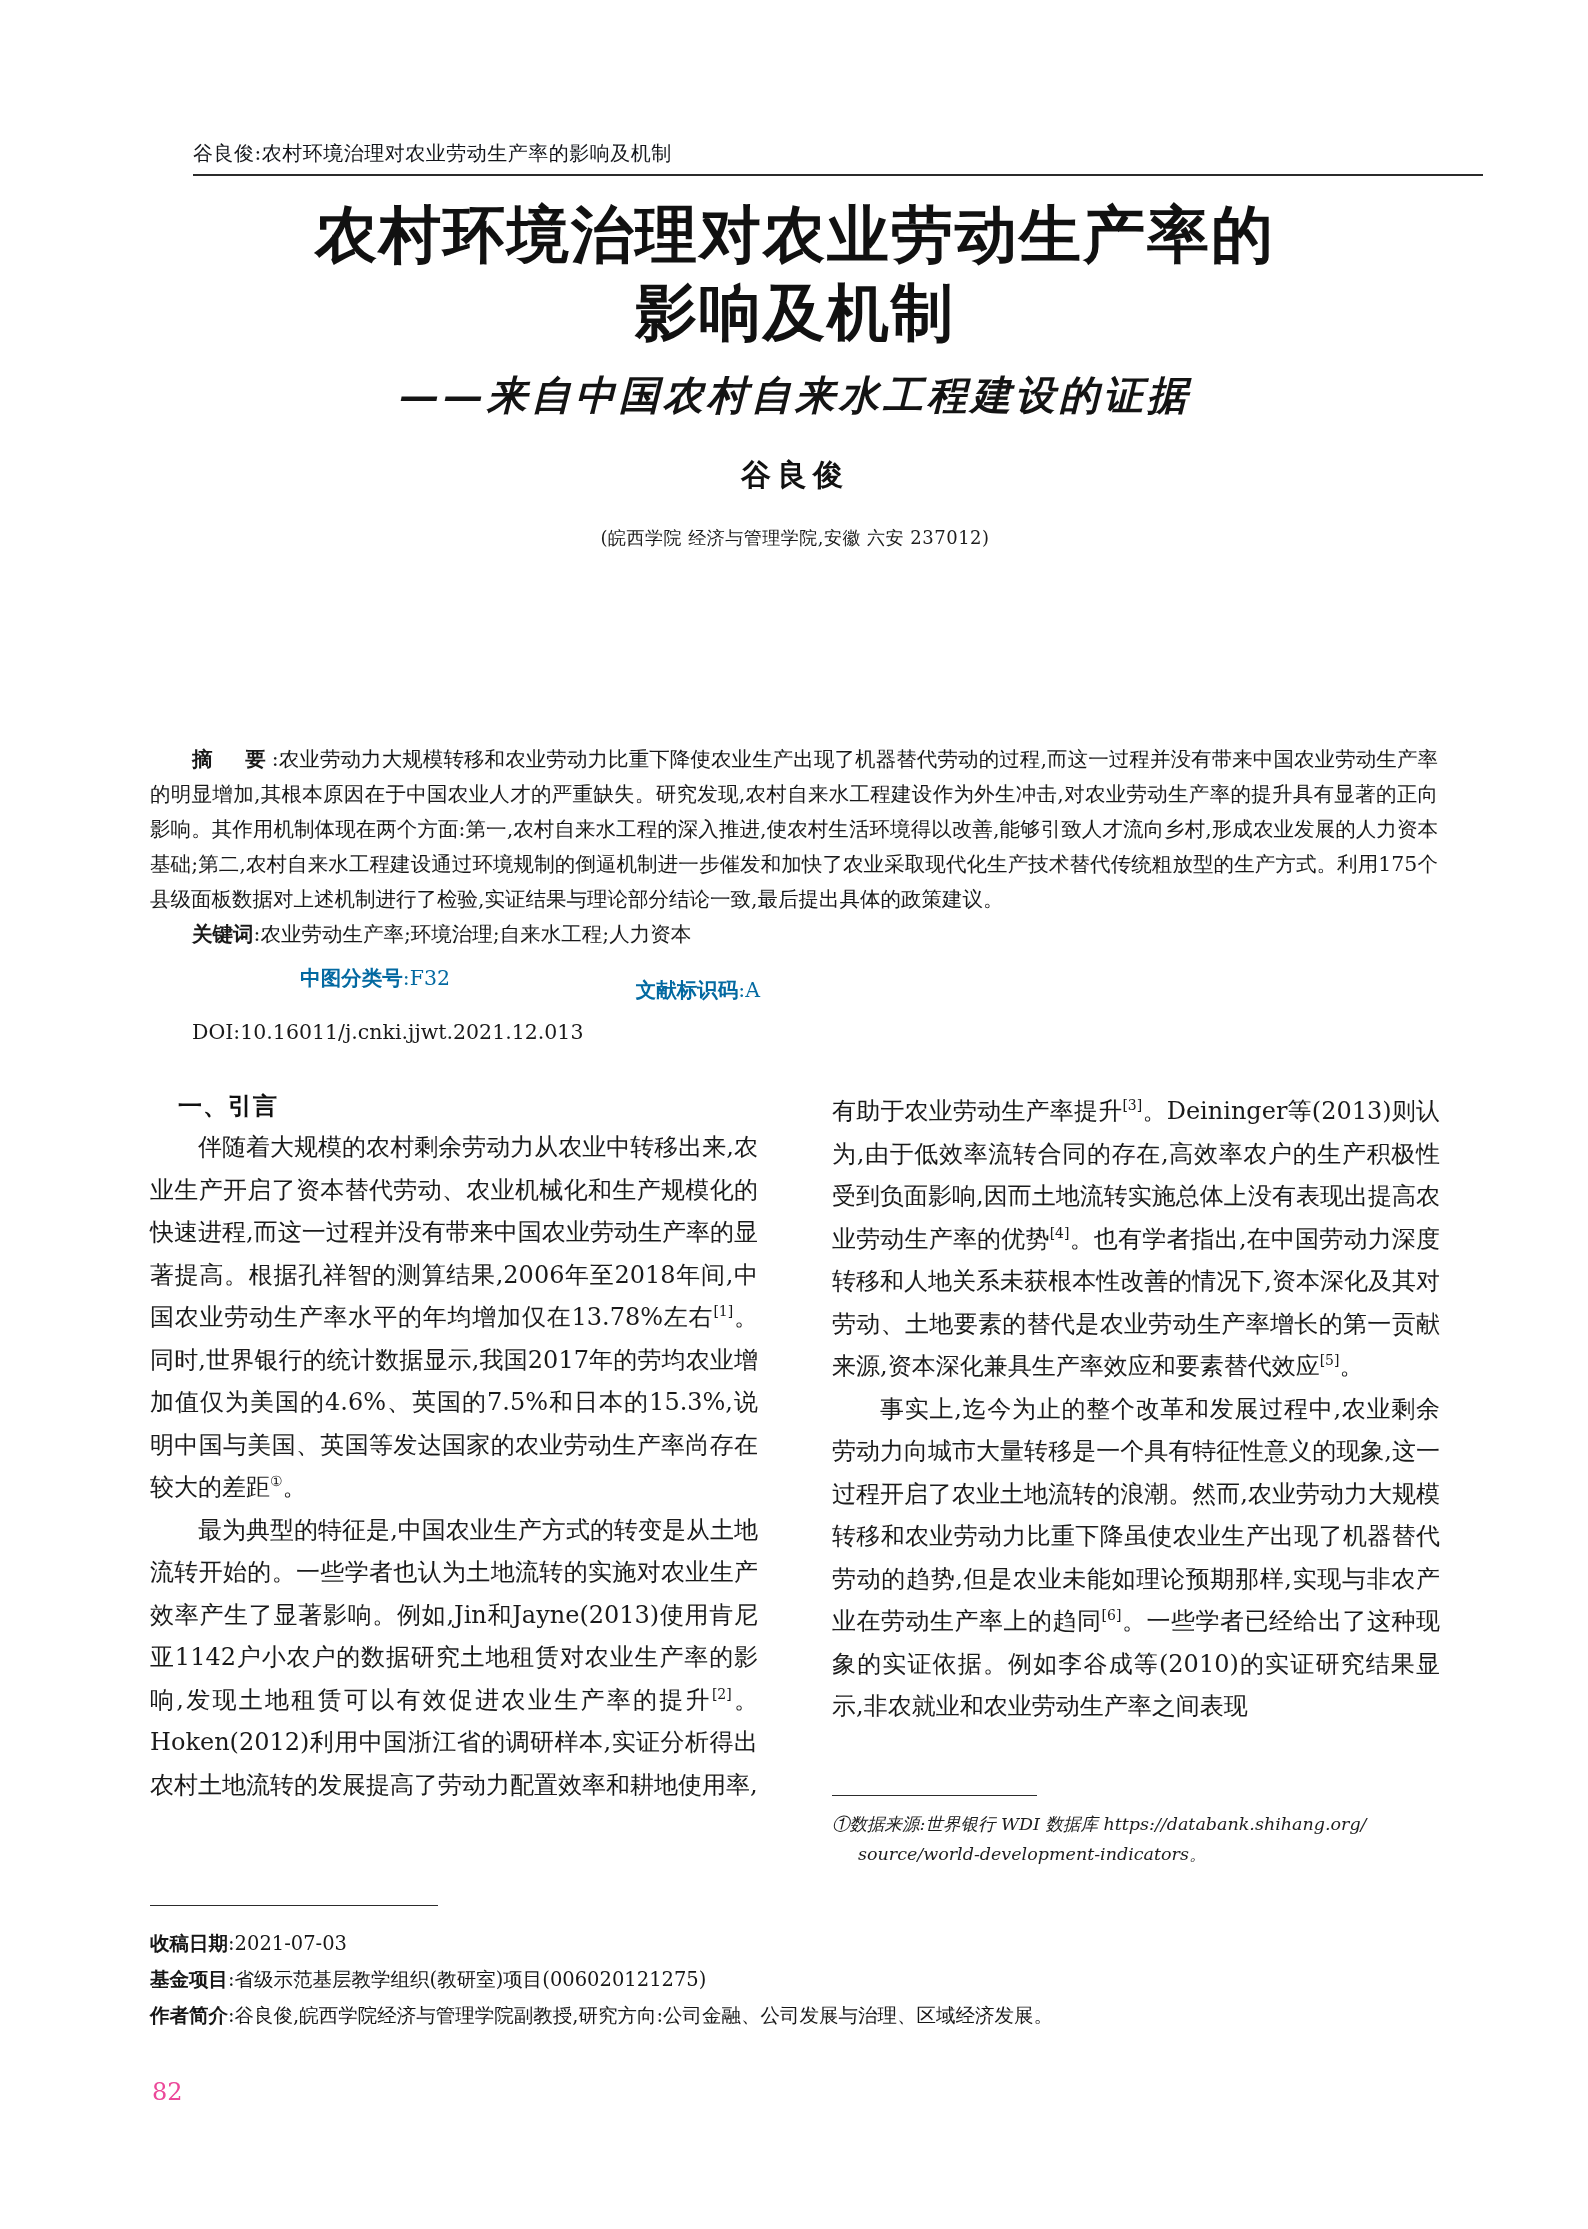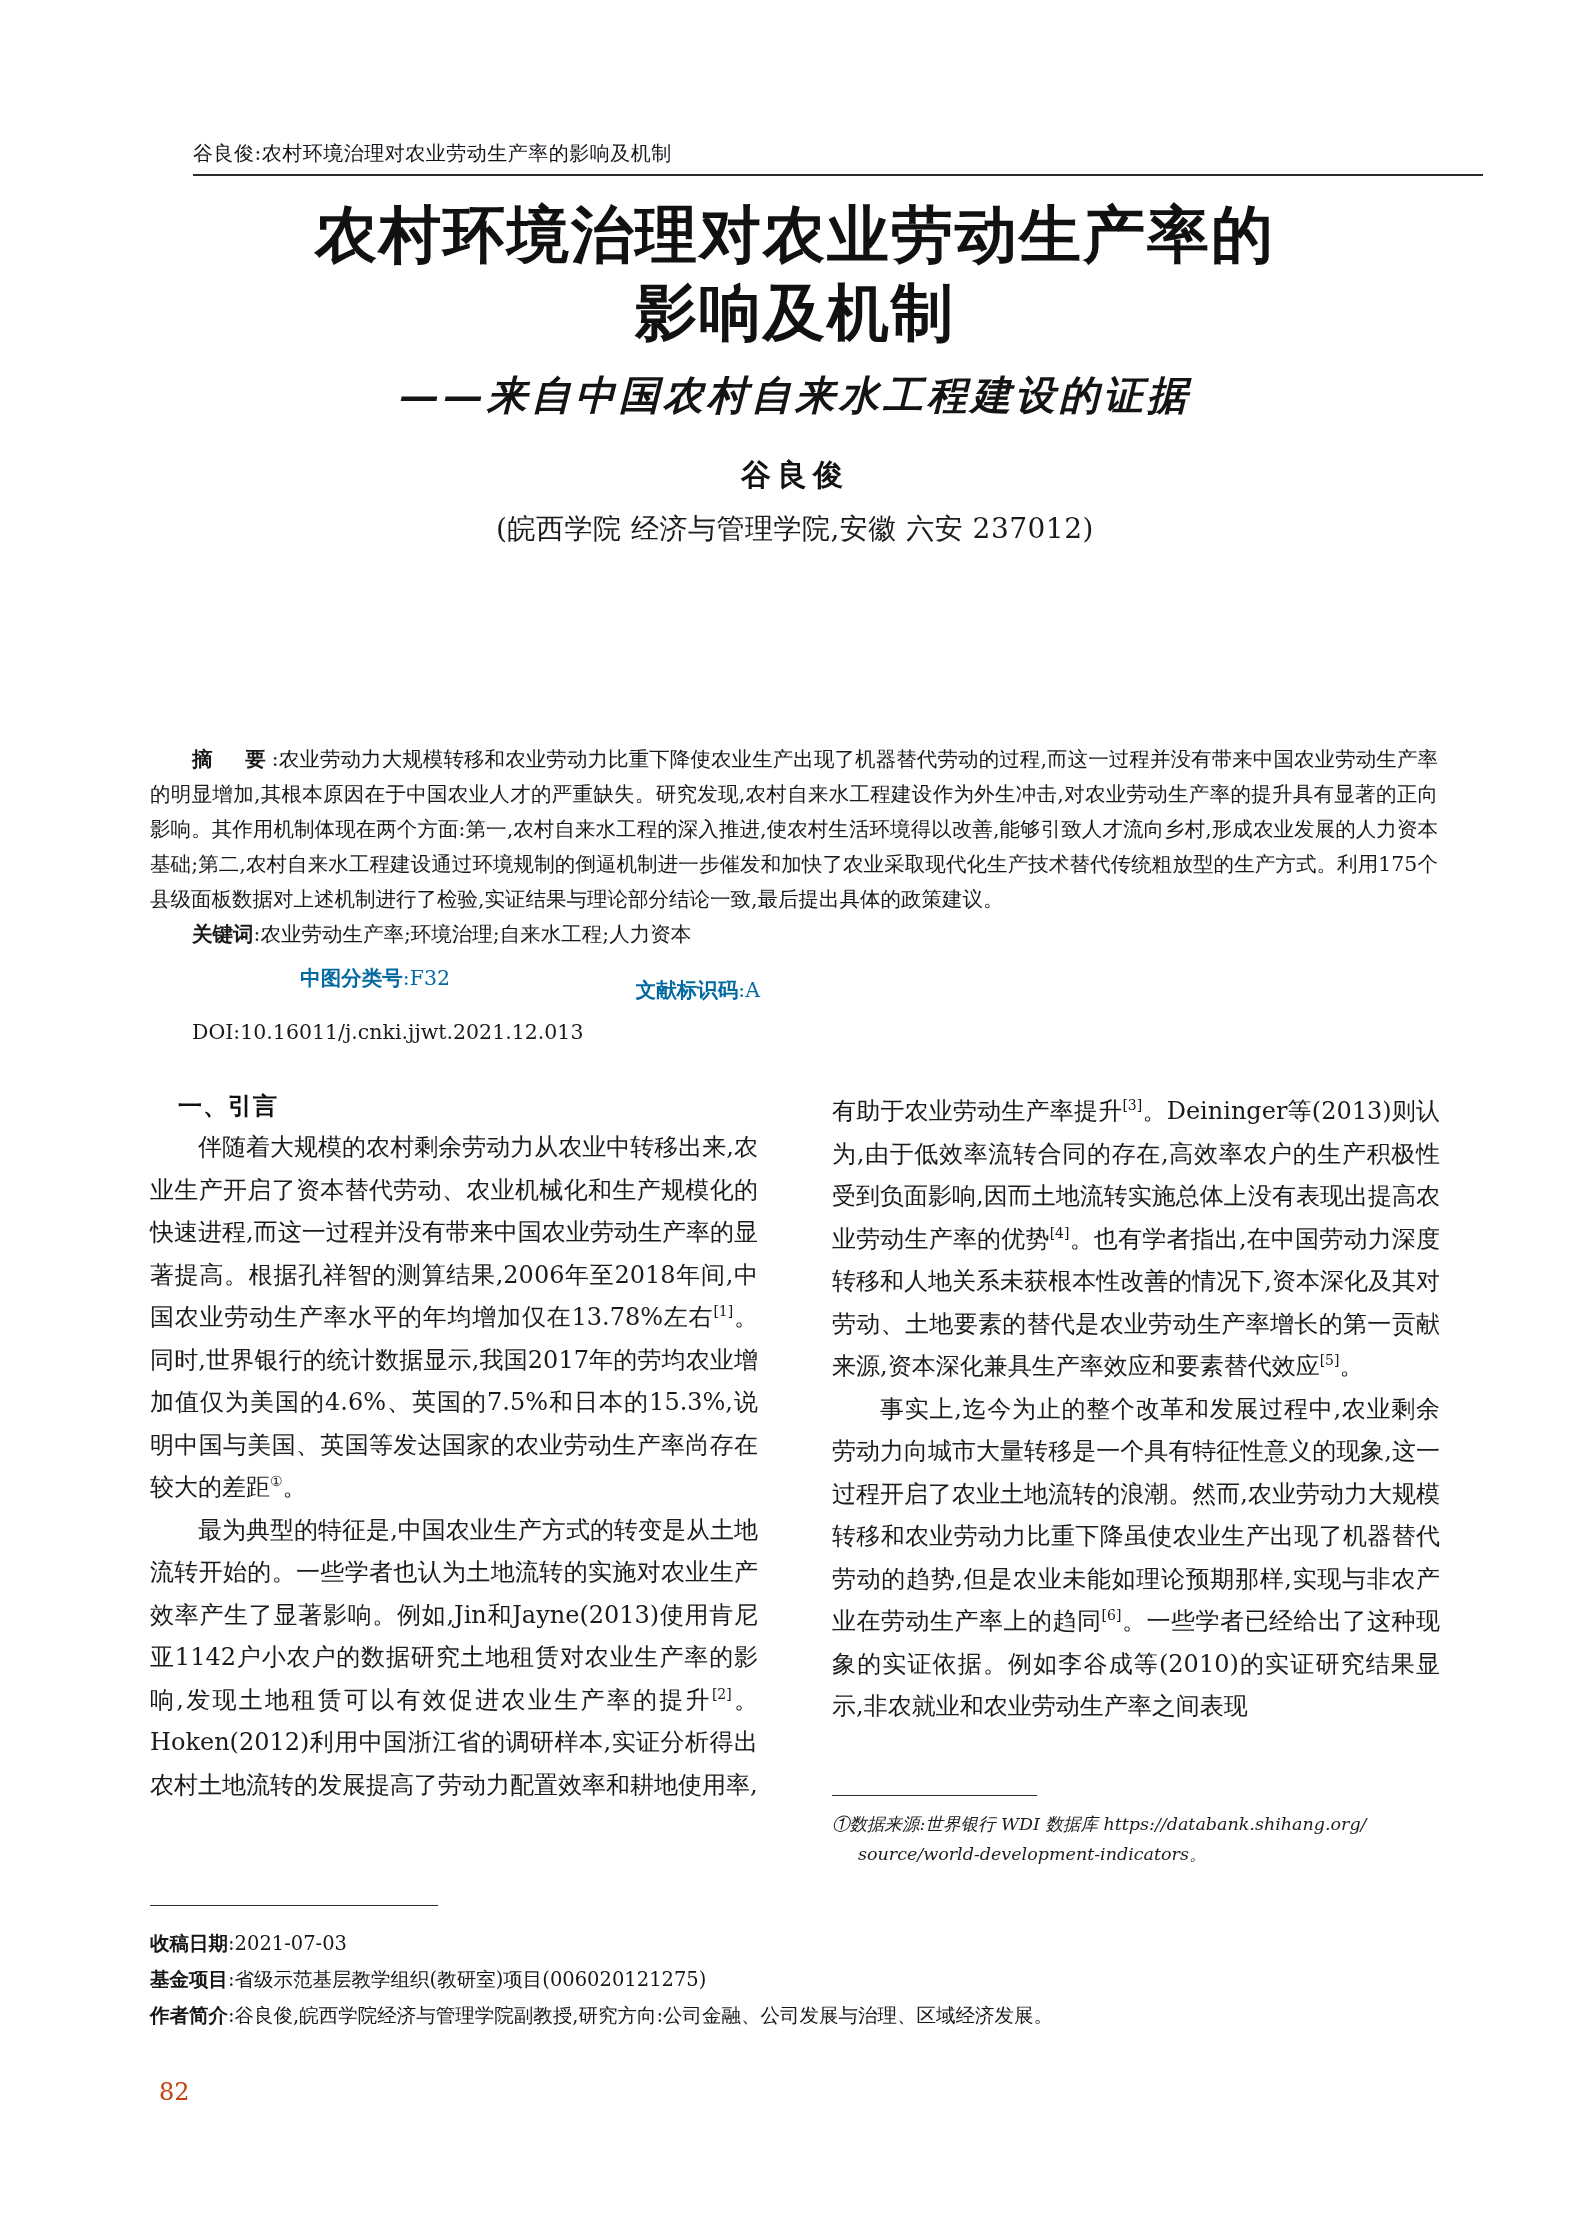--- a/index.html
+++ b/index.html
@@ -75,23 +75,23 @@
   }
   .author-name {
     margin-top: 32px;
     font-family: "DejaVu Serif", "Liberation Serif", serif;
     font-weight: bold;
     font-size: 30px;
     letter-spacing: 6px;
     color: #121212;
   }
   .affiliation {
-    margin-top: 14px;
-    font-family: "DejaVu Serif", "Liberation Serif", serif;
-    font-size: 28px;
+    margin-top: 30px;
+    font-family: "DejaVu Serif", "Liberation Serif", serif;
+    font-size: 18px;
     letter-spacing: 0.5px;
     color: #1b1b1b;
   }
 
   
   .abstract-block {
     position: absolute;
     left: 150px;
     top: 742px;
     width: 1288px;
@@ -223,25 +223,25 @@
     font-family: "DejaVu Serif", "Liberation Serif", serif;
     font-size: 19.5px;
     line-height: 36px;
     color: #171717;
   }
   .fm-line .lead { font-weight: bold; }
 
   
   .page-number {
     position: absolute;
-    left: 159px;
+    left: 152px;
     top: 2078px;
     font-family: "DejaVu Serif", "Liberation Serif", serif;
     font-size: 24px;
-    color: #c2410c;
+    color: #ec4899;
     text-align: right;
   }
 </style>
 </head>
 <body>
 
 <div class="page">
   <div class="sheet">
 
     <div class="running-header">

